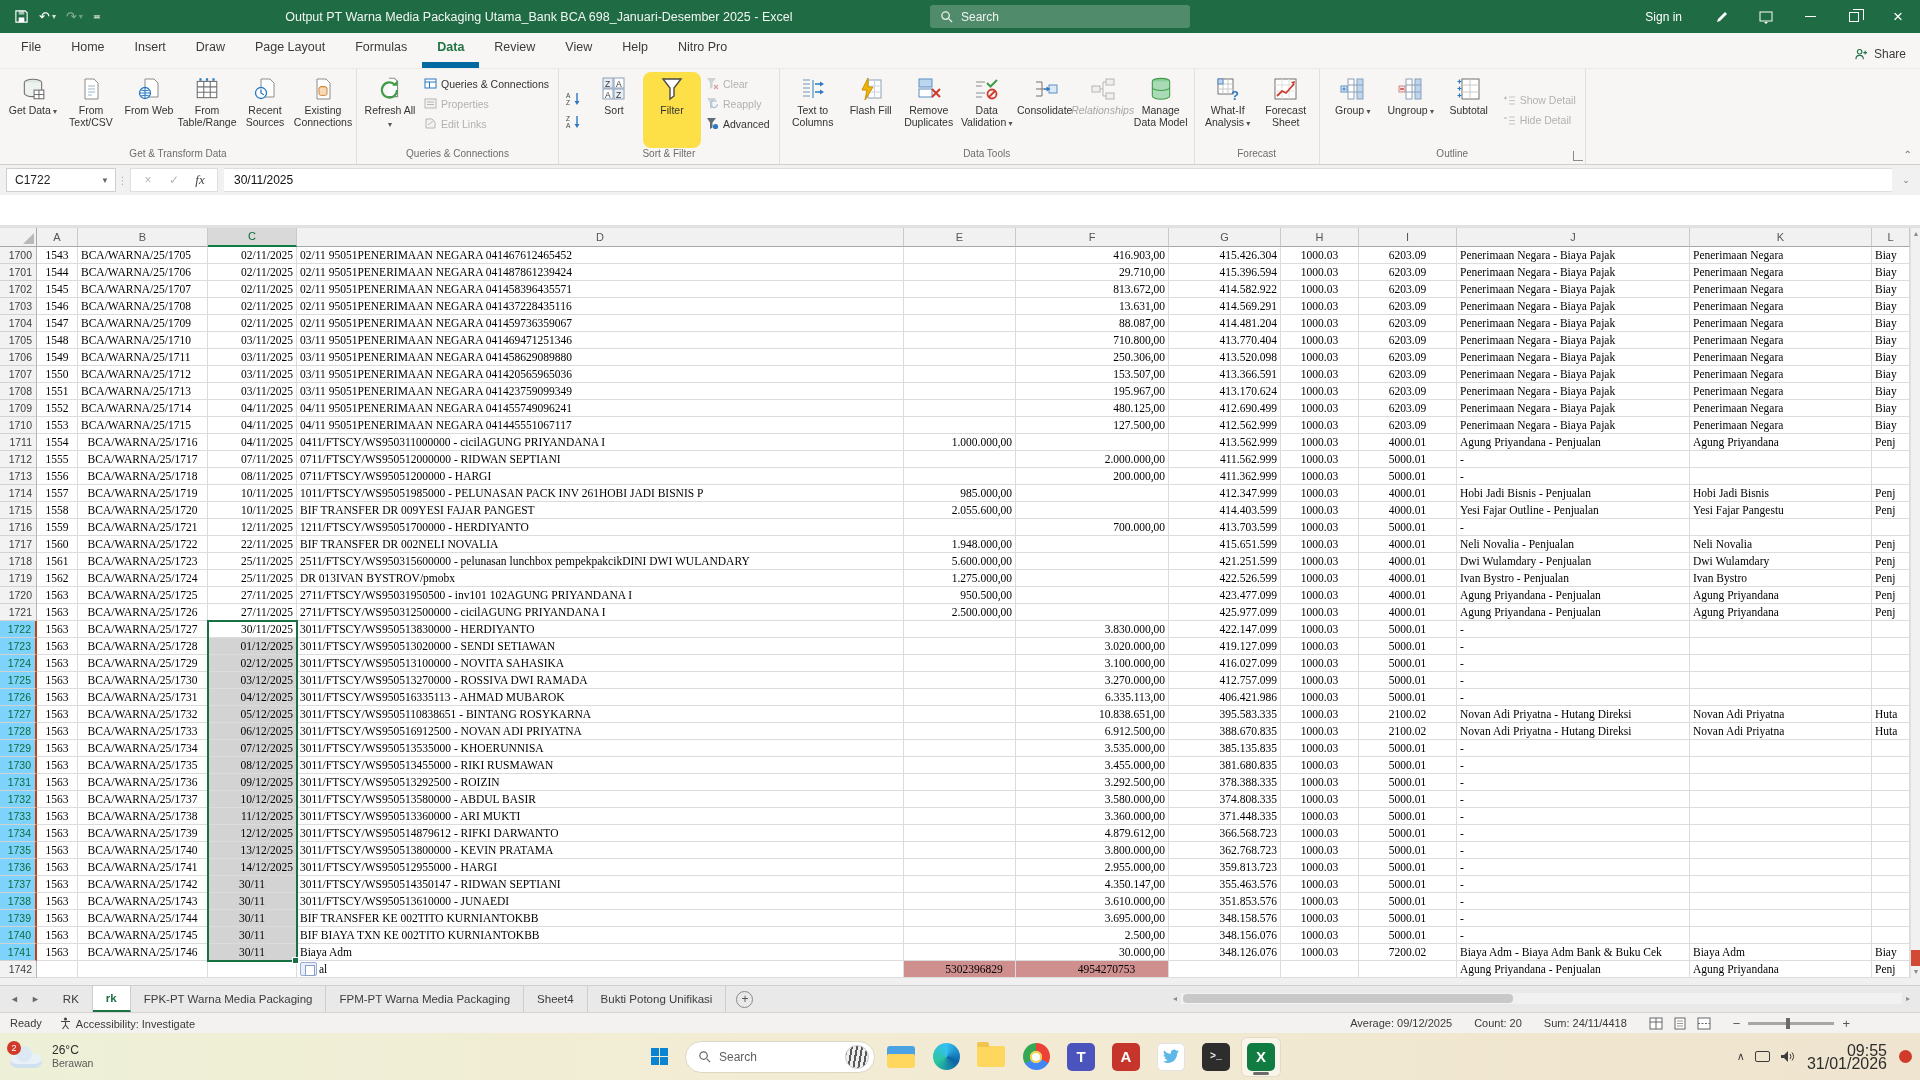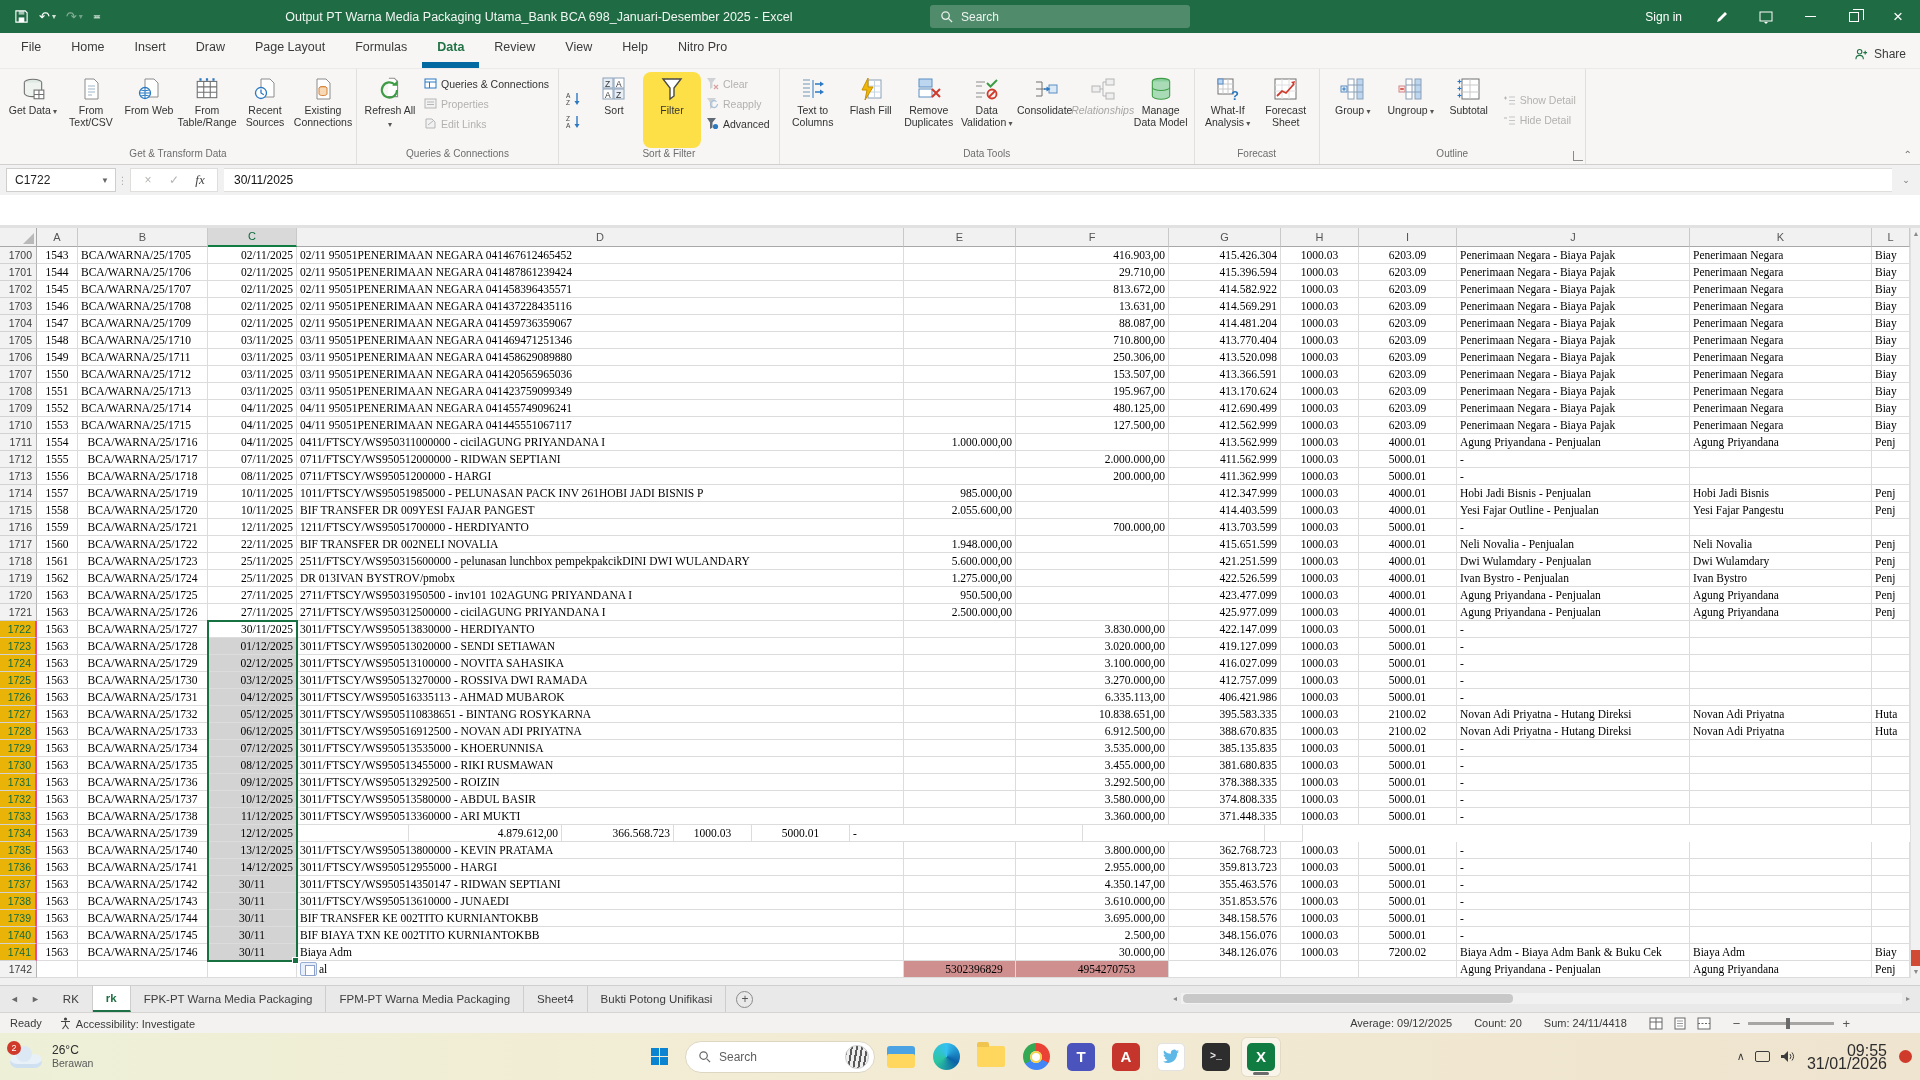--- a/index.html
+++ b/index.html
@@ -65,21 +65,21 @@
   .grid { position:absolute; top:228px; left:0; width:1910px; height:750px; overflow:hidden; background:#fff; }
   .ghead { display:flex; height:19px; }
   .hc { flex:0 0 auto; background:#f1f1f1; border-right:1px solid #c9c9c9; border-bottom:1px solid #a8a8a8; font-size:11px; color:#565656; text-align:center; line-height:18px; }
   .hc.hselcol { background:#d9d9d9; color:#0a6a3c; border-bottom:2px solid #107c41; line-height:16px; }
   .corner { width:37px; background:#f1f1f1; border-right:1px solid #a8a8a8; border-bottom:1px solid #a8a8a8; position:relative; }
   .corner::after { content:""; position:absolute; right:2px; bottom:2px; border-style:solid; border-width:0 0 11px 11px; border-color:transparent transparent #b9b9b9 transparent; }
   .grow { display:flex; height:17px; }
   .gc { flex:0 0 auto; height:17px; line-height:16px; border-right:1px solid #dcdcdc; border-bottom:1px solid #dcdcdc;
     font-family:"Liberation Serif",serif; font-size:11.5px; color:#000; padding:0 3px; white-space:nowrap; overflow:hidden; }
   .gc-n { width:37px; background:#f2f2f2; font-family:"Liberation Sans",sans-serif; font-size:10.5px; color:#3c3c3c; text-align:right; border-right:1px solid #b5b5b5; border-bottom:1px solid #d2d2d2; padding-right:4px; }
-  .gc-n.hsel { background:#eab308; color:#0e6b3d; border-right:2px solid #ec4899; }
+  .gc-n.hsel { background:#7dd3fc; color:#0e6b3d; border-right:2px solid #c2410c; }
   .gc-a { width:41px; text-align:center; }
   .gc-b { width:130px; }
   .gc-b.bcenter { text-align:center; }
   .gc-c { width:89px; text-align:right; }
   .gc-c.cleft { text-align:center; }
   .gc-c.csel { background:#d3d3d3; }
   .gc-c.cact { background:#fff; }
   .gc-d { width:607px; }
   .gc-e { width:112px; text-align:right; }
   .gc-f { width:153px; text-align:right; }
@@ -1140,20 +1140,21 @@
           <div class="gc gc-i">5000.01</div>
           <div class="gc gc-j">-</div>
           <div class="gc gc-k"></div>
           <div class="gc gc-l"></div>
         </div>
         <div class="grow">
           <div class="gc gc-n hsel">1734</div>
           <div class="gc gc-a">1563</div>
           <div class="gc gc-b bcenter">BCA/WARNA/25/1739</div>
           <div class="gc gc-c csel">12/12/2025</div>
+          <div class="gc gc-d">3011/FTSCY/WS950514879612 - RIFKI DARWANTO</div>
           <div class="gc gc-e"></div>
           <div class="gc gc-f">4.879.612,00</div>
           <div class="gc gc-g">366.568.723</div>
           <div class="gc gc-h">1000.03</div>
           <div class="gc gc-i">5000.01</div>
           <div class="gc gc-j">-</div>
           <div class="gc gc-k"></div>
           <div class="gc gc-l"></div>
         </div>
         <div class="grow">

